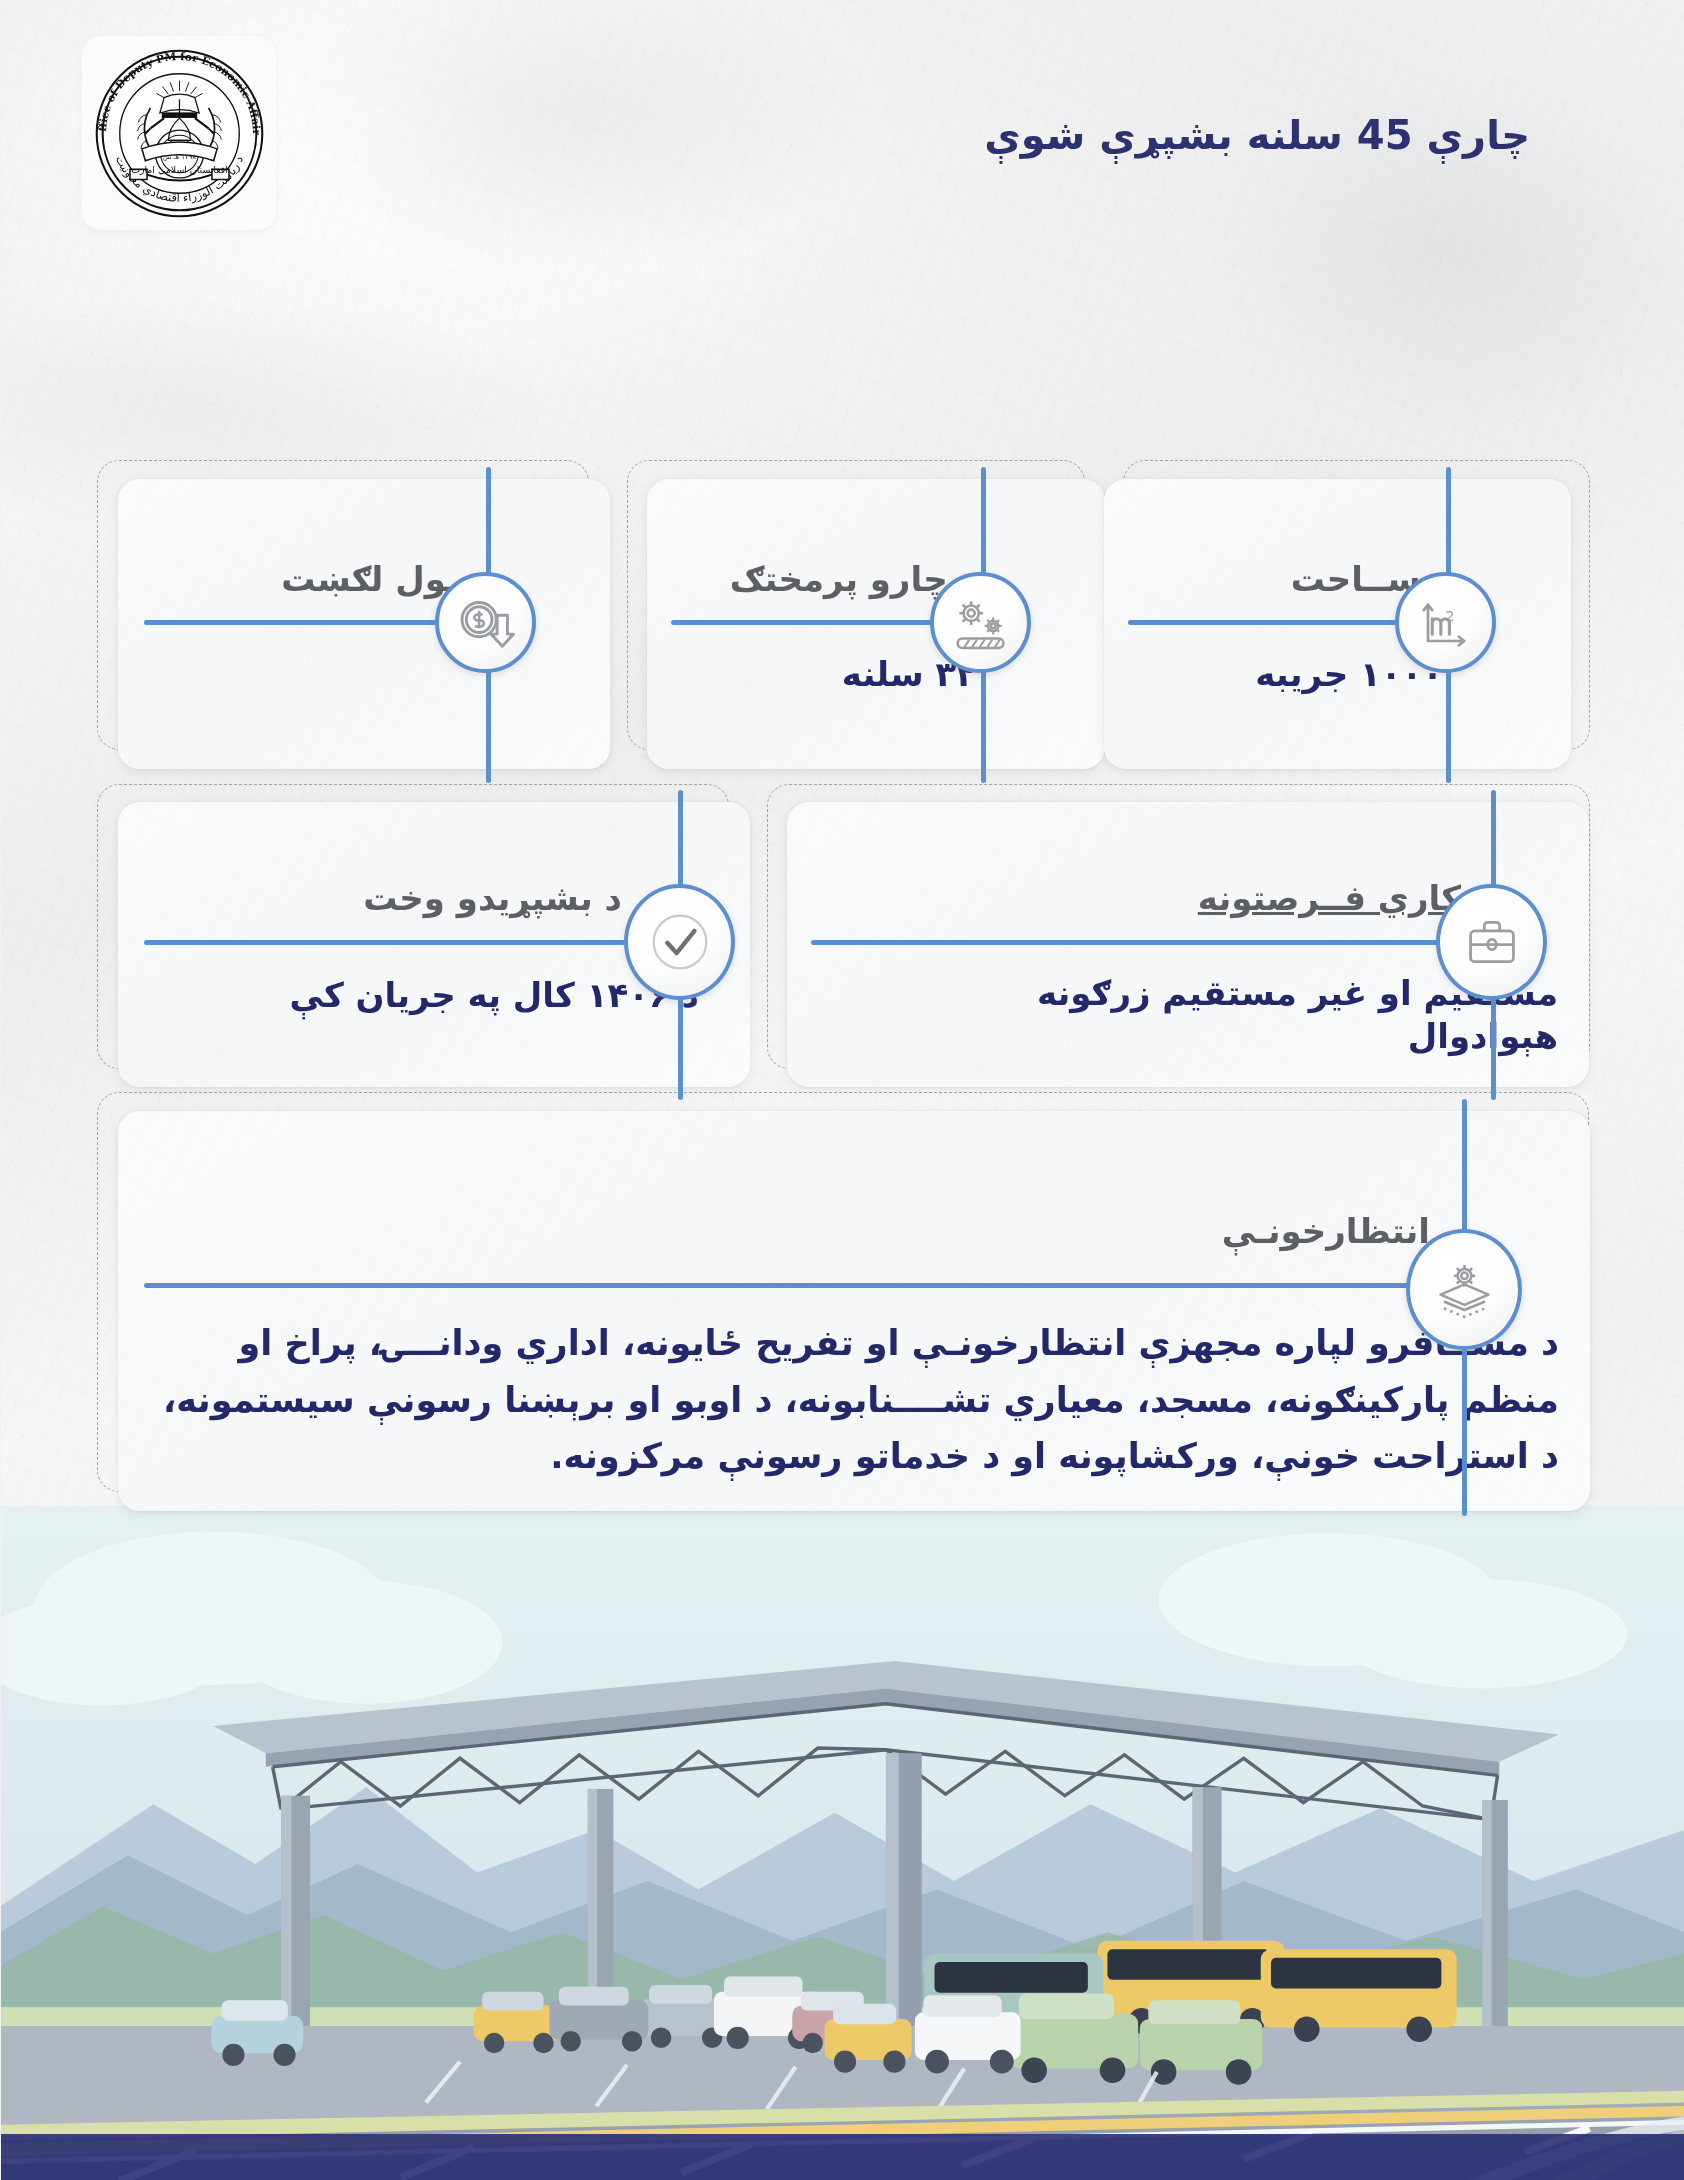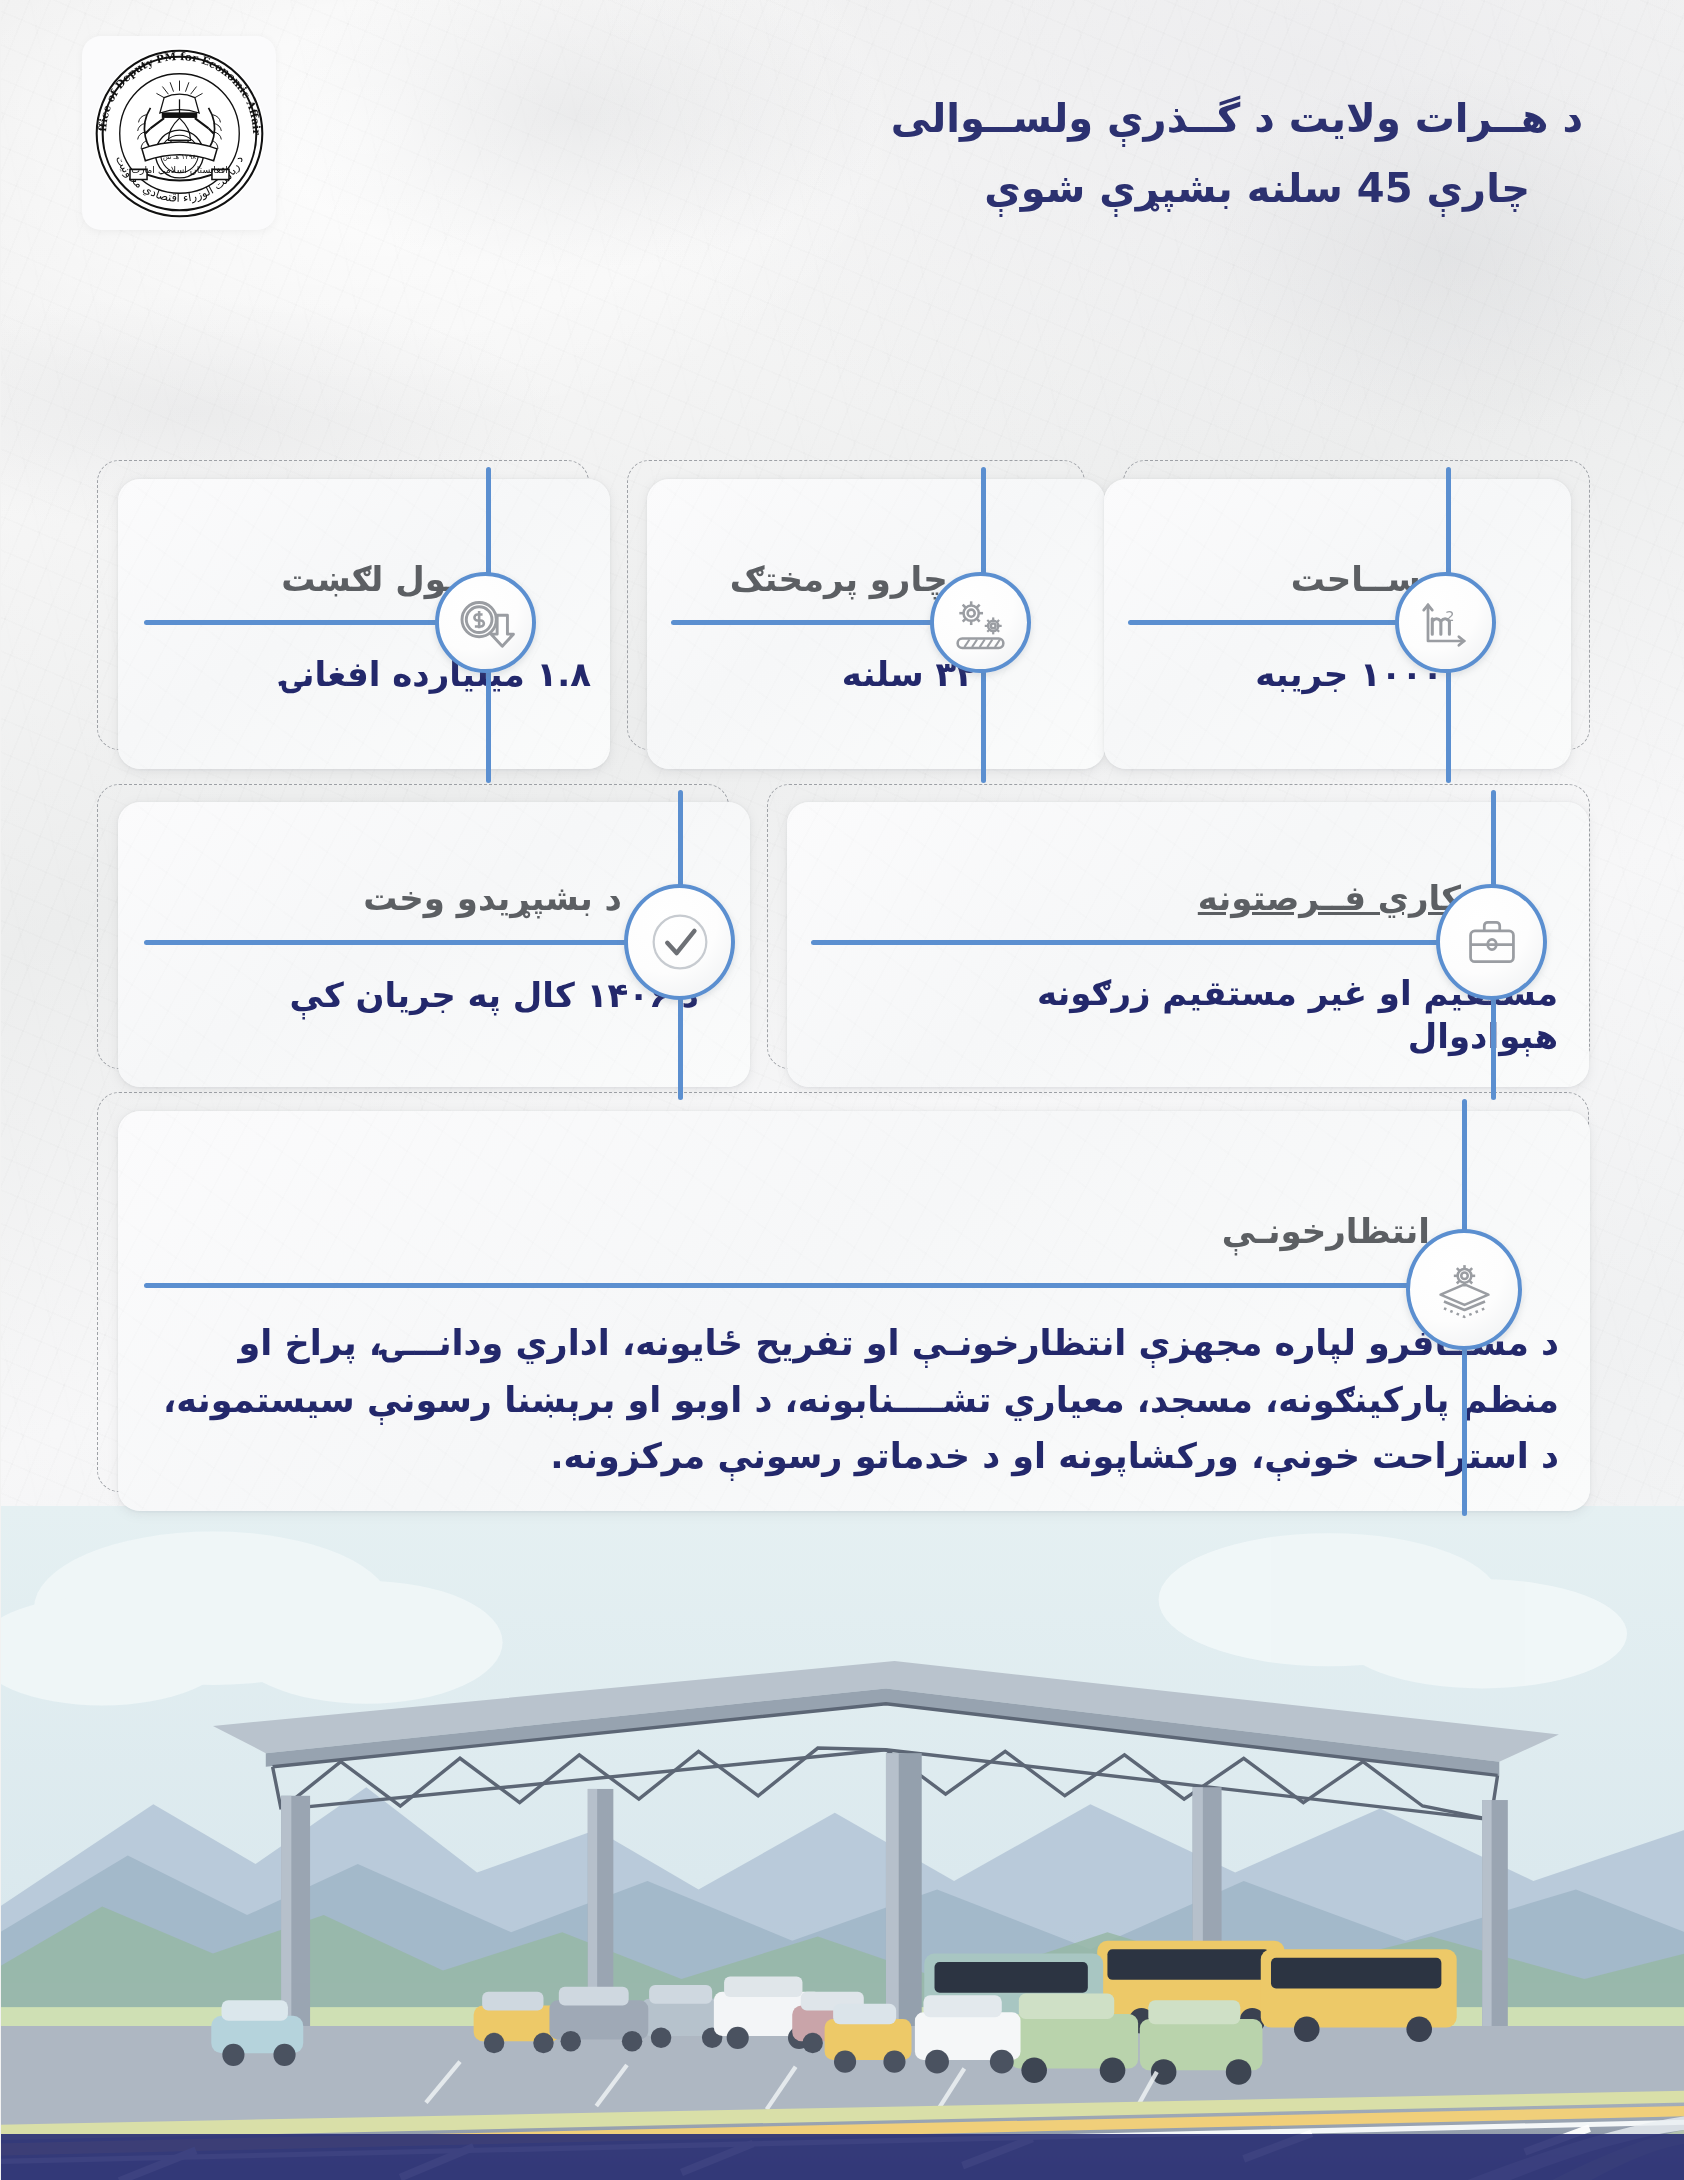--- a/index.html
+++ b/index.html
@@ -181,40 +181,38 @@
         <text x="106" y="136" font-size="8" text-anchor="middle" fill="#111" stroke="none" font-family="'DejaVu Sans',sans-serif">١٢٩٨ هـ ش</text>
 
         <path d="M58,150 q48,22 96,0" stroke-width="2.4"></path>
         <path d="M48,148 h20 v12 h-20 z M144,148 h20 v12 h-20 z" fill="#fff" stroke-width="1.8"></path>
         <text x="106" y="152" font-size="11" text-anchor="middle" fill="#111" stroke="none" font-family="'DejaVu Sans',sans-serif" direction="rtl">افغانستان اسلامي امارت</text>
       </g>
     </svg>
   </div>
 
   <div id="header">
-    <div class="hline1">د هــرات ولایت د گــذرې ولســوالی</div>
     <div class="hline3">چارې 45 سلنه بشپړې شوې</div>
   </div>
 
   <div class="card-dash" style="left:97px;top:460px;width:492px;height:290px;"></div>
   <div class="card" style="left:118px;top:479px;width:492px;height:290px;">
     <div class="card-inner"></div>
     <div class="rail" style="left:368px;top:-12px;height:118px;"></div>
     <div class="rail" style="left:368px;top:186px;height:118px;"></div>
     <div class="hrule" style="left:25.6px;top:141px;width:341px;"></div>
     <div class="node" style="left:317px;top:93px;width:101px;height:101px;">
       <svg width="60" height="60" viewBox="0 0 70 70" fill="none" stroke="#9a9da2" stroke-width="3.4">
         <circle cx="27" cy="31" r="20"></circle>
         <circle cx="27" cy="31" r="15"></circle>
         <path d="M27 21 v20 M31 25 h-6 a3.5 3.5 0 0 0 0 7 h4 a3.5 3.5 0 0 1 0 7 h-7" stroke-width="3"></path>
         <path d="M48 26 h12 v22 h7 l-13 14 l-13 -14 h7 z" fill="#ffffff" stroke-linejoin="round"></path>
       </svg>
     </div>
     <div class="card-label" style="right:128px;top:82px;">تــول لګښت</div>
-    <div class="card-value" style="right:19px;top:174px;width:358px;">۱.۸ میلیارده افغانۍ</div>
   </div>
 
   <div class="card-dash" style="left:627px;top:460px;width:458px;height:290px;"></div>
   <div class="card" style="left:647px;top:479px;width:458px;height:290px;">
     <div class="card-inner"></div>
     <div class="rail" style="left:334px;top:-12px;height:118px;"></div>
     <div class="rail" style="left:334px;top:186px;height:118px;"></div>
     <div class="hrule" style="left:24px;top:141px;width:310px;"></div>
     <div class="node" style="left:283px;top:93px;width:101px;height:101px;">
       <svg width="61" height="61" viewBox="0 0 72 72" fill="none" stroke="#9a9da2" stroke-width="3">

